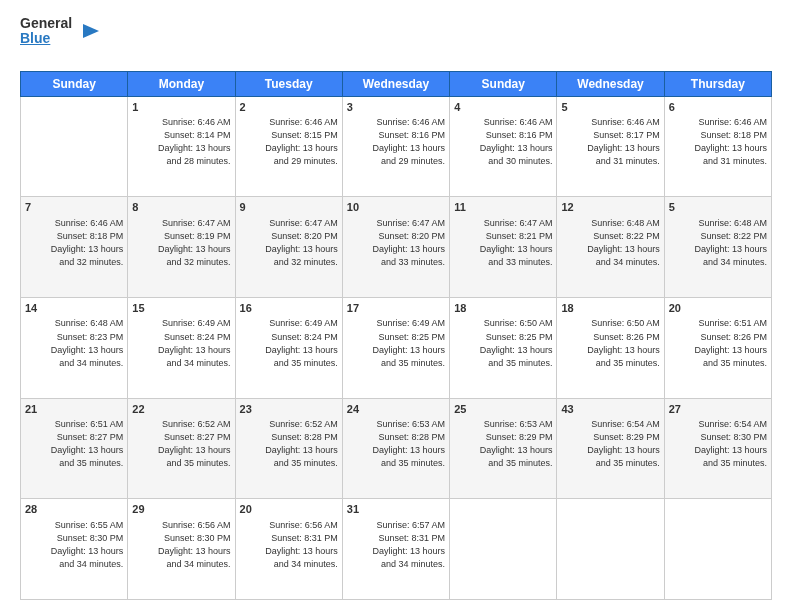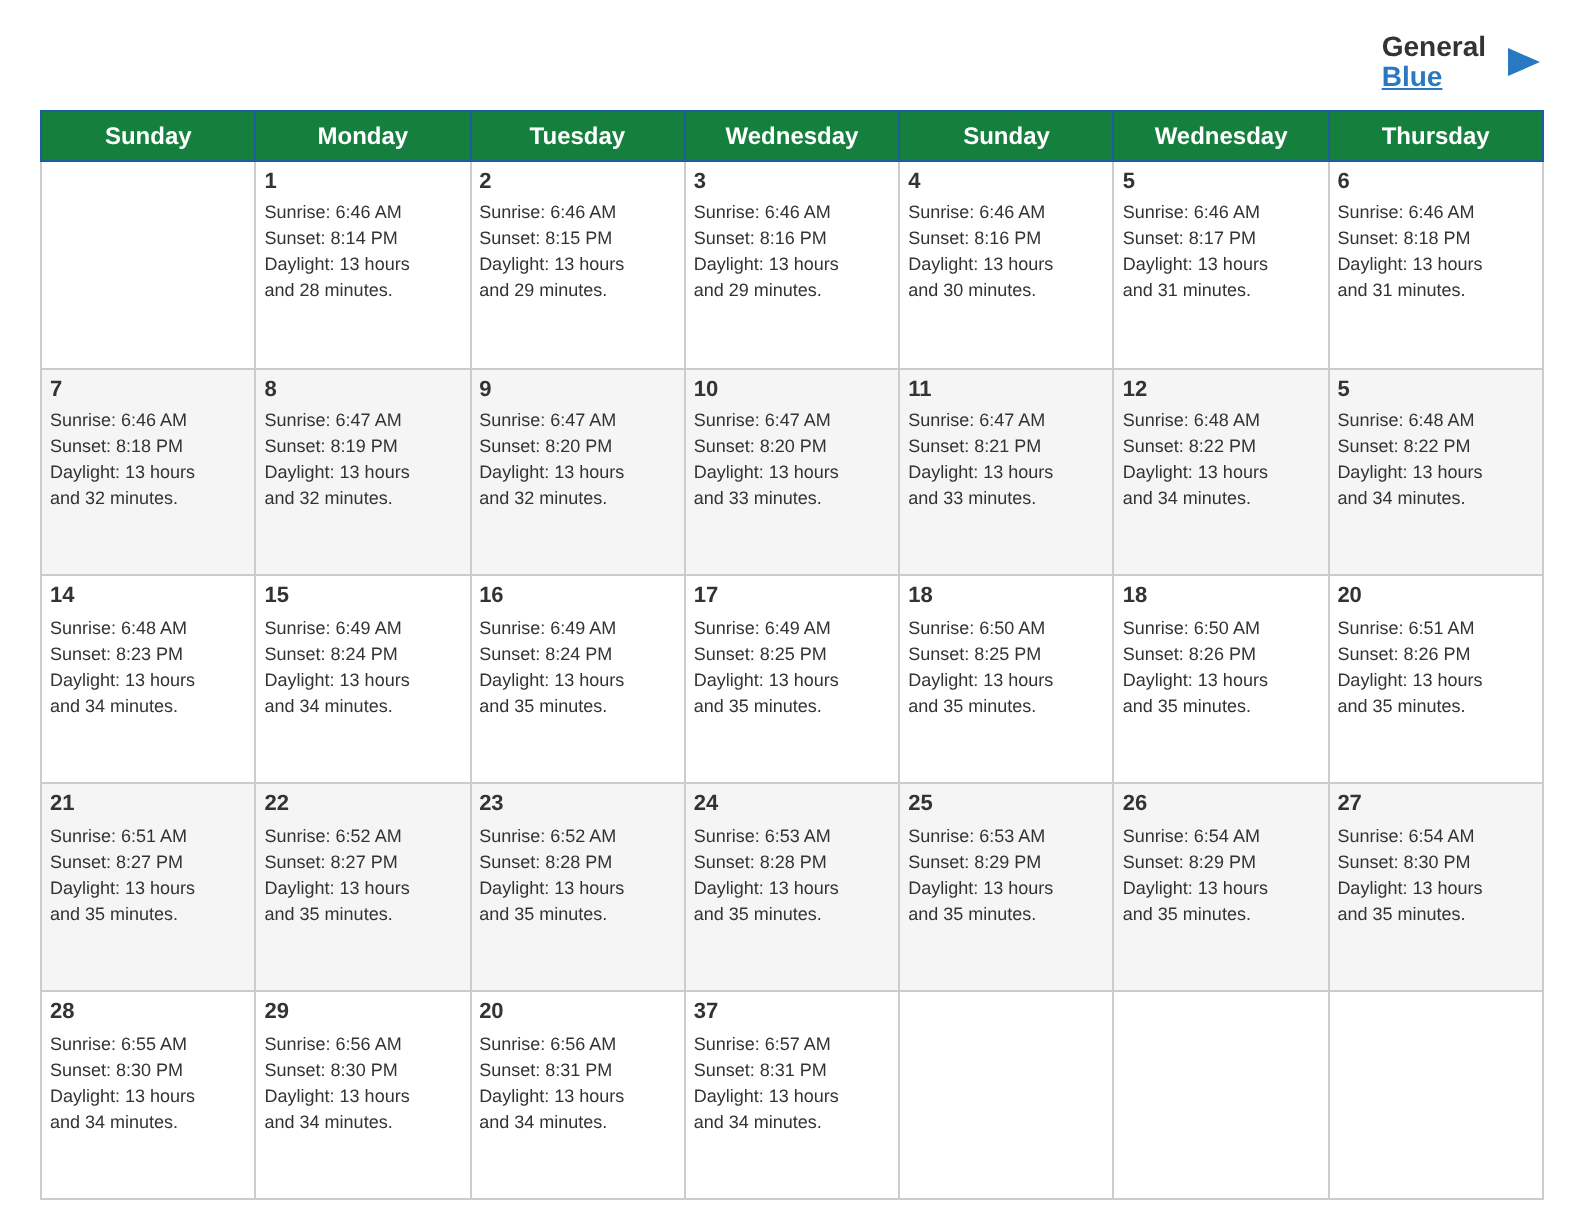--- a/index.html
+++ b/index.html
@@ -12,23 +12,23 @@
     }
     .page {
       width: 792px;
       height: 612px;
       padding: 16px 20px 12px 20px;
       display: flex;
       flex-direction: column;
     }
     .header {
       display: flex;
-      justify-content: flex-end;
+      justify-content: flex-start;
       align-items: flex-start;
-      margin-bottom: 8px;
+      margin-bottom: 24px;
     }
     .logo {
       display: flex;
       align-items: center;
       gap: 4px;
     }
     .title-block {
       text-align: right;
     }
     .month-year {
@@ -42,21 +42,21 @@
       color: #555;
     }
     .calendar {
       flex: 1;
       border: 1px solid #ccc;
       border-collapse: collapse;
       width: 100%;
       table-layout: fixed;
     }
     .calendar thead tr th {
-      background: #15803d;
+      background: #3b82f6;
       color: #fff;
       font-size: 12px;
       font-weight: bold;
       padding: 5px 4px;
       border: 1px solid #1a5fa0;
       text-align: center;
     }
     .calendar tbody tr td {
       border: 1px solid #ccc;
       vertical-align: top;
@@ -70,20 +70,21 @@
     .day-num {
       font-size: 11px;
       font-weight: bold;
       display: block;
       margin-bottom: 1px;
     }
     .cell-info {
       font-size: 9px;
       color: #333;
       line-height: 1.45;
+      text-align: right;
     }
     .empty-cell {
       background: #f9f9f9;
     }
     tbody tr:nth-child(odd) td {
       background: #fff;
     }
     tbody tr:nth-child(even) td {
       background: #f5f5f5;
     }
@@ -223,21 +224,21 @@
           </td>
           <td>
             <span class="day-num">24</span>
             <div class="cell-info">Sunrise: 6:53 AM<br>Sunset: 8:28 PM<br>Daylight: 13 hours<br>and 35 minutes.</div>
           </td>
           <td>
             <span class="day-num">25</span>
             <div class="cell-info">Sunrise: 6:53 AM<br>Sunset: 8:29 PM<br>Daylight: 13 hours<br>and 35 minutes.</div>
           </td>
           <td>
-            <span class="day-num">26</span>
+            <span class="day-num">43</span>
             <div class="cell-info">Sunrise: 6:54 AM<br>Sunset: 8:29 PM<br>Daylight: 13 hours<br>and 35 minutes.</div>
           </td>
           <td>
             <span class="day-num">27</span>
             <div class="cell-info">Sunrise: 6:54 AM<br>Sunset: 8:30 PM<br>Daylight: 13 hours<br>and 35 minutes.</div>
           </td>
         </tr>
         <tr>
           <td>
             <span class="day-num">28</span>
@@ -245,21 +246,21 @@
           </td>
           <td>
             <span class="day-num">29</span>
             <div class="cell-info">Sunrise: 6:56 AM<br>Sunset: 8:30 PM<br>Daylight: 13 hours<br>and 34 minutes.</div>
           </td>
           <td>
             <span class="day-num">20</span>
             <div class="cell-info">Sunrise: 6:56 AM<br>Sunset: 8:31 PM<br>Daylight: 13 hours<br>and 34 minutes.</div>
           </td>
           <td>
-            <span class="day-num">37</span>
+            <span class="day-num">31</span>
             <div class="cell-info">Sunrise: 6:57 AM<br>Sunset: 8:31 PM<br>Daylight: 13 hours<br>and 34 minutes.</div>
           </td>
           <td class="empty-cell"></td>
           <td class="empty-cell"></td>
           <td class="empty-cell"></td>
         </tr>
       </tbody>
   </table>
 </div>
 

